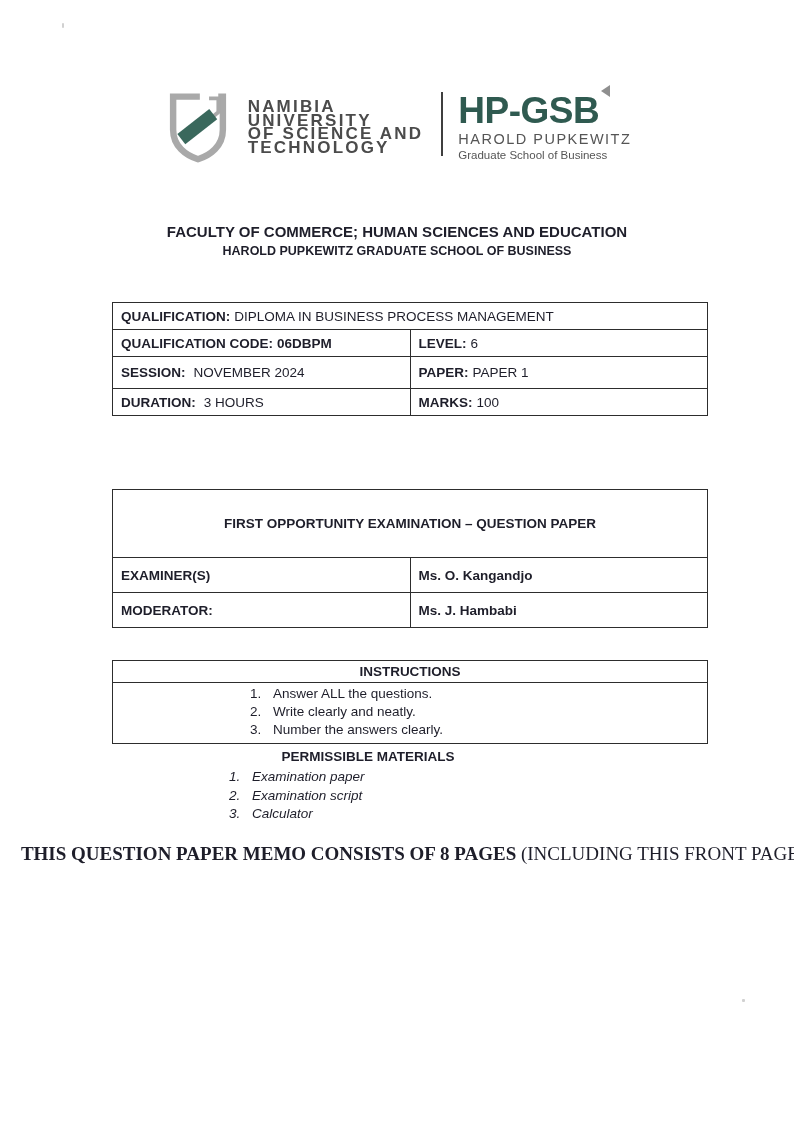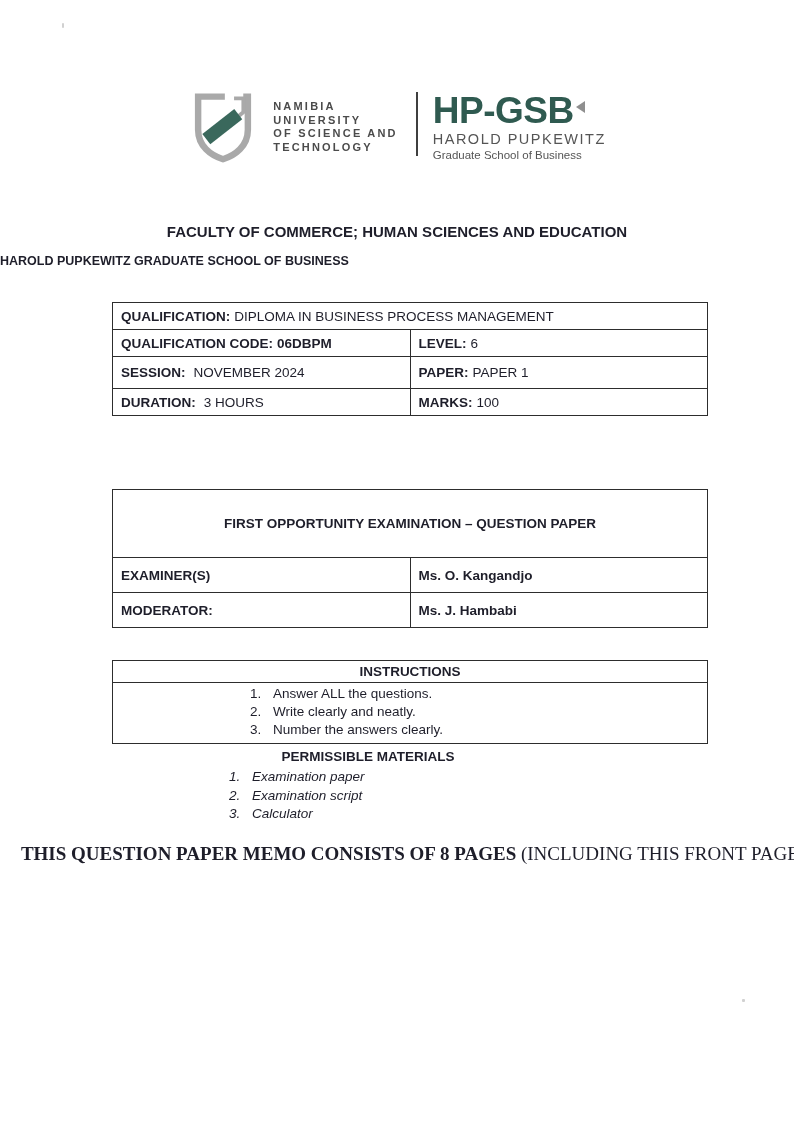--- a/index.html
+++ b/index.html
@@ -14,34 +14,34 @@
   }
   .speck{position:absolute;background:#9a9a9a;opacity:.45;border-radius:1px;}
   .speck1{left:62px;top:23px;width:2px;height:5px;}
   .speck2{left:742px;top:999px;width:3px;height:3px;}
 
   
   .logo-row{position:absolute;left:0;top:88px;width:100%;display:flex;justify-content:center;}
   .logo-group{display:flex;align-items:center;}
   .shield{width:70px;height:78px;flex:0 0 auto;}
   .nust-text{margin-left:15px;color:#4b4b4b;font-weight:bold;
-    font-size:11px;line-height:13.5px;letter-spacing:2.2px;white-space:nowrap;}
+    font-size:17px;line-height:13.5px;letter-spacing:2.2px;white-space:nowrap;}
   .logo-divider{width:2px;height:64px;background:#3f3f3f;margin:0 15px 0 18px;align-self:flex-start;margin-top:4px;}
   .hpgsb{display:flex;flex-direction:column;align-items:flex-start;}
-  .hpgsb-acronym-row{display:flex;align-items:center;}
+  .hpgsb-acronym-row{display:flex;align-items:flex-start;}
   .hpgsb-acronym{color:#2f5a50;font-weight:bold;font-size:37px;line-height:36px;letter-spacing:-0.5px;}
   .hpgsb-arrow{width:0;height:0;border-top:6px solid transparent;border-bottom:6px solid transparent;
     border-right:9px solid #8f8f8f;margin-left:2px;margin-top:-8px;}
   .hpgsb-name{color:#555555;font-size:14.5px;letter-spacing:1.5px;margin-top:2px;white-space:nowrap;}
   .hpgsb-sub{color:#555555;font-size:11.5px;margin-top:2px;white-space:nowrap;}
 
   
   .h-faculty{position:absolute;left:0;top:223px;width:100%;text-align:center;
     font-size:15px;font-weight:bold;margin:0;}
-  .h-school{position:absolute;left:0;top:254px;width:100%;
+  .h-school{position:absolute;left:0;top:244px;width:100%;text-align:center;
     font-size:12.5px;font-weight:bold;margin:0;}
 
   
   table{border-collapse:collapse;table-layout:fixed;}
   .doc-table{position:absolute;left:112px;width:596px;}
   .doc-table td,.doc-table th{border:1.6px solid #2d2d2d;padding:2px 8px;
     font-size:13.5px;vertical-align:middle;text-align:left;}
   .lbl{font-weight:bold;}
   .val{font-weight:normal;}
   .val-bold{font-weight:bold;}

